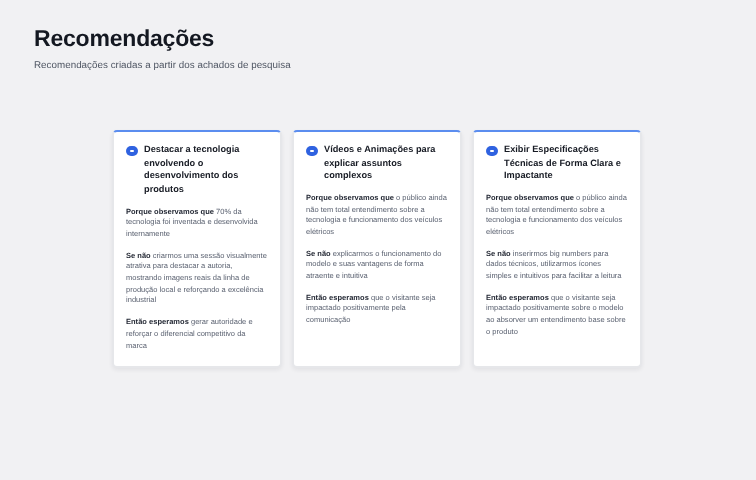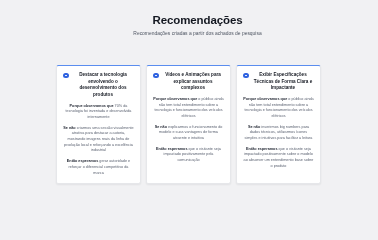--- a/index.html
+++ b/index.html
@@ -2,21 +2,21 @@
 <html><head>
 <meta charset="utf-8">
 <style>
   html,body{margin:0;padding:0;}
   body{
     width:378px;height:214px;overflow:hidden;
     background:#f1f1f3;
     font-family:"Liberation Sans","DejaVu Sans",sans-serif;
     color:#1f2430;
   }
-  .page{position:relative;width:378px;height:214px;box-sizing:border-box;text-align:center;}
+  .page{position:relative;width:378px;height:214px;box-sizing:border-box;}
 
   .header{padding:14px 0 0 17px;}
   .page-title{
     font-size:11.5px;font-weight:700;letter-spacing:-0.1px;
     color:#141821;line-height:1.15;margin:0;
   }
   .page-subtitle{
     font-size:4.9px;font-weight:400;color:#4e5562;
     margin:4px 0 0 0;line-height:1.2;letter-spacing:0.02px;
   }

